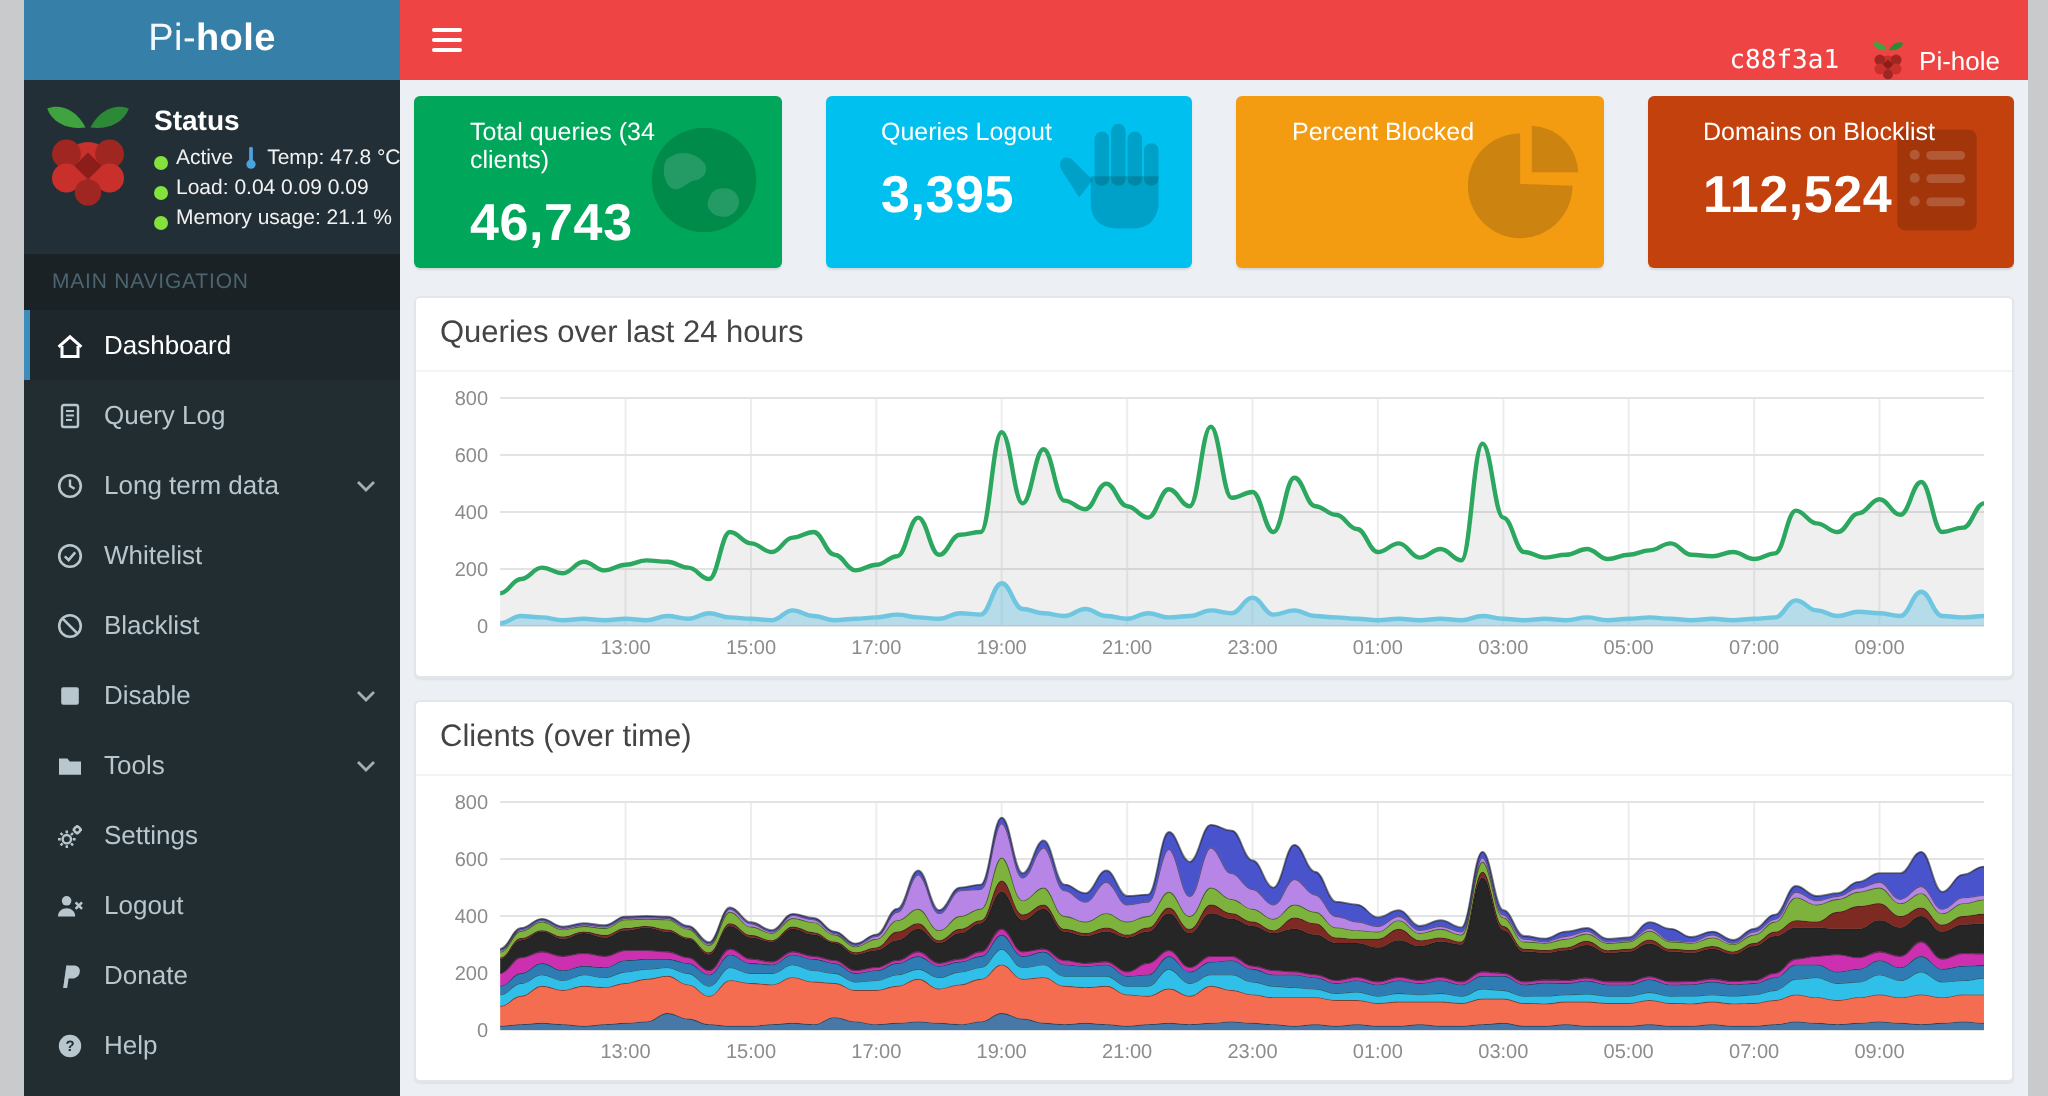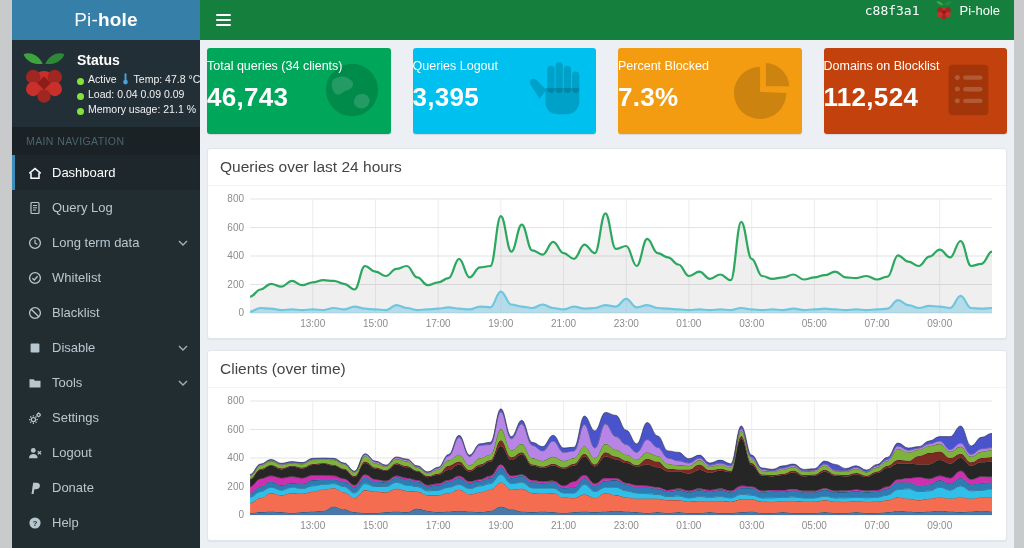--- a/index.html
+++ b/index.html
@@ -10,21 +10,21 @@
     -webkit-font-smoothing:antialiased;
   }
   #app{position:absolute;left:12px;right:10px;top:0;bottom:0;background:#ecf0f5;overflow:hidden}
 
   
   .main-header{position:absolute;top:0;left:0;right:0;height:40px;z-index:5;display:flex}
   .logo{width:188px;height:40px;background:#367fa9;color:#fff;display:flex;align-items:center;justify-content:center;
         font-size:19px;letter-spacing:.2px;cursor:pointer}
   .logo .lt{font-weight:300;opacity:.95}
   .logo .bd{font-weight:700}
-  .navbar{flex:1;background:#15803d;display:flex;align-items:flex-start}
+  .navbar{flex:1;background:#ef4444;display:flex;align-items:flex-end}
   .hamburger{width:46px;height:40px;display:flex;flex-direction:column;justify-content:center;align-items:center;gap:3px;cursor:pointer}
   .hamburger span{display:block;width:15px;height:2px;background:#fff;border-radius:1px}
   .nav-right{margin-left:auto;display:flex;align-items:center;gap:15px;padding-right:14px}
   .hash{color:#fff;font-family:"DejaVu Sans Mono","Liberation Mono",monospace;font-size:13px}
   .brand{display:flex;align-items:center;gap:7px;color:#fff;font-size:13px;cursor:pointer}
   .brand svg{width:18px;height:20px;display:block}
 
   
   .sidebar{position:absolute;top:40px;bottom:0;left:0;width:188px;background:#222d32;z-index:4}
   .status-panel{display:flex;gap:9px;padding:10px 8px 12px 8px;background:#232f36}
@@ -39,21 +39,21 @@
              border-left:3px solid transparent;cursor:pointer}
   .menu-item.active{background:#1e282c;border-left-color:#3c8dbc;color:#fff}
   .mi-icon{width:15px;height:15px;flex:0 0 auto;display:flex;align-items:center;justify-content:center}
   .mi-icon svg{width:14px;height:14px;display:block}
   .mi-chevron{margin-left:auto;display:flex;opacity:.85}
   .mi-chevron svg{width:10px;height:6px}
 
   
   .content{position:absolute;top:40px;left:188px;right:0;bottom:0;padding:8px 7px 0;overflow:hidden}
   .cards{display:flex;gap:22px;margin-bottom:14px}
-  .card{position:relative;flex:1;height:86px;border-radius:3px;color:#fff;padding:11px 0;box-sizing:border-box;overflow:hidden;box-shadow:0 1px 1px rgba(0,0,0,0.1)}
+  .card{position:relative;flex:1;height:86px;border-radius:3px;color:#fff;padding:11px 28px;box-sizing:border-box;overflow:hidden;box-shadow:0 1px 1px rgba(0,0,0,0.1)}
   .card-inner{position:relative;z-index:2}
   .card-label{font-size:12.5px}
   .card-value{font-size:26px;font-weight:700;margin-top:9px;letter-spacing:.3px}
   .card-icon{position:absolute;right:8px;top:11px;width:62px;height:62px;z-index:1}
   .card-icon svg{width:62px;height:62px;display:block}
 
   .panel{background:#fff;border:1px solid #e2e6ea;border-radius:3px;margin-bottom:11px;box-shadow:0 1px 1px rgba(0,0,0,0.06)}
   .panel-title{font-size:15.5px;color:#444;padding:9px 12px;border-bottom:1px solid #f4f4f4}
   .panel-body{padding:5px 8px 4px}
   .chart-svg{width:100%;height:143px;display:block}
@@ -298,21 +298,20 @@
           <span class="card-icon">
             <svg viewBox="0 0 64 64">
               <g fill="rgba(0,0,0,0.16)">
                 <path d="M29 34V8A27 27 0 1 0 56 35z"></path>
                 <path d="M35 28V4a25 25 0 0 1 24 24z"></path>
               </g>
             </svg>
           </span>
           <div class="card-inner">
             <div class="card-label">Percent Blocked</div>
-            <div class="card-value">7.3%</div>
           </div>
         </div>
         <div class="card" style="background: #c2410c;">
           <span class="card-icon">
             <svg viewBox="0 0 64 64">
               <rect x="12" y="6" width="41" height="52" rx="4" fill="rgba(0,0,0,0.16)"></rect>
               <g fill="rgba(255,255,255,0.18)">
                 <circle cx="21" cy="19" r="2.6"></circle>
                 <rect x="27" y="17" width="20" height="4.5" rx="2.2"></rect>
                 <circle cx="21" cy="31" r="2.6"></circle>

